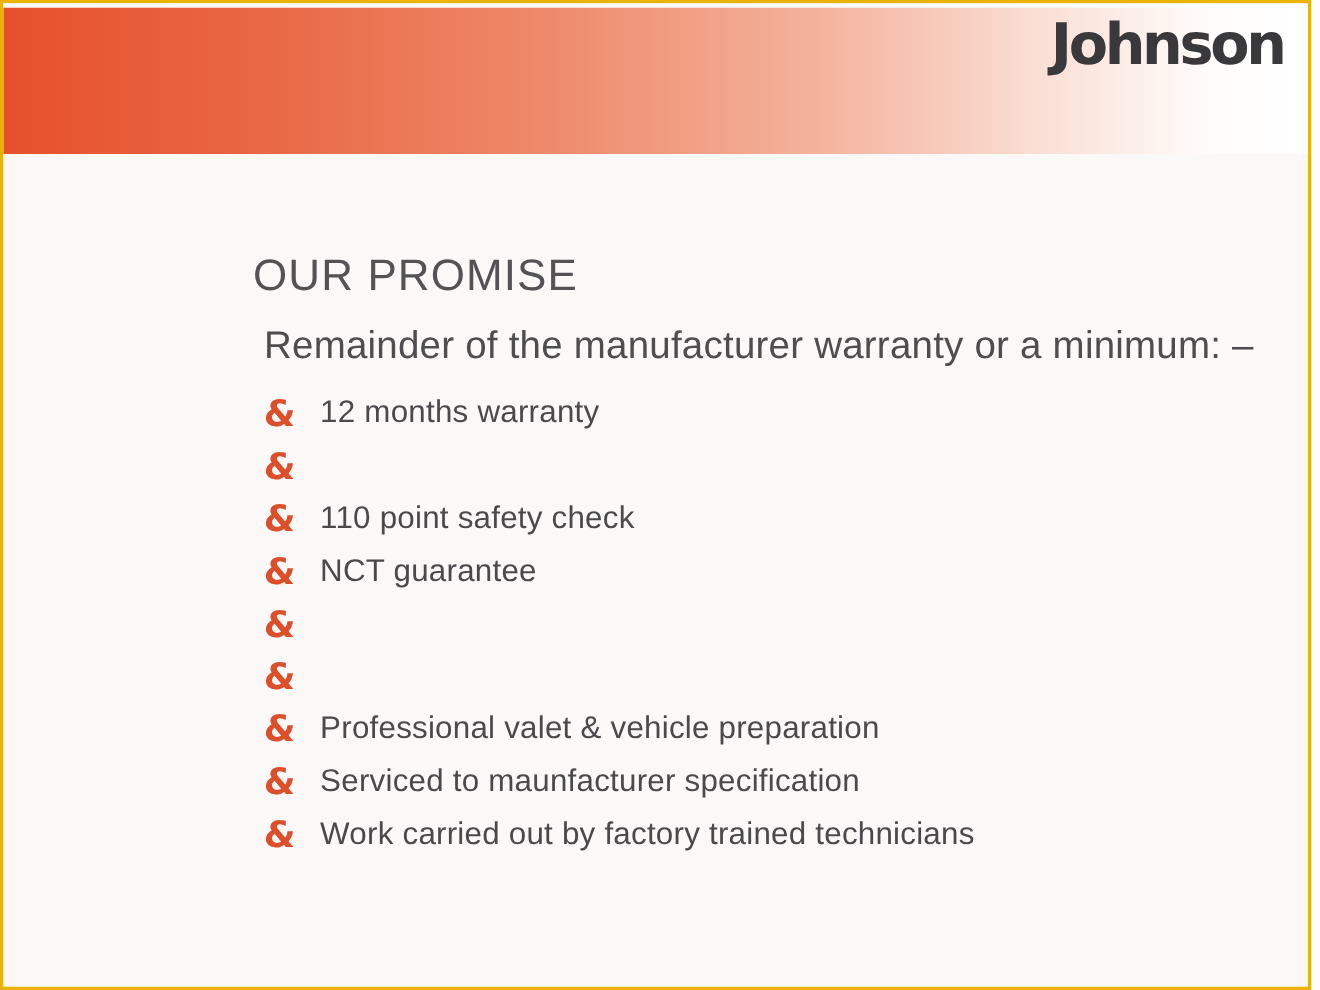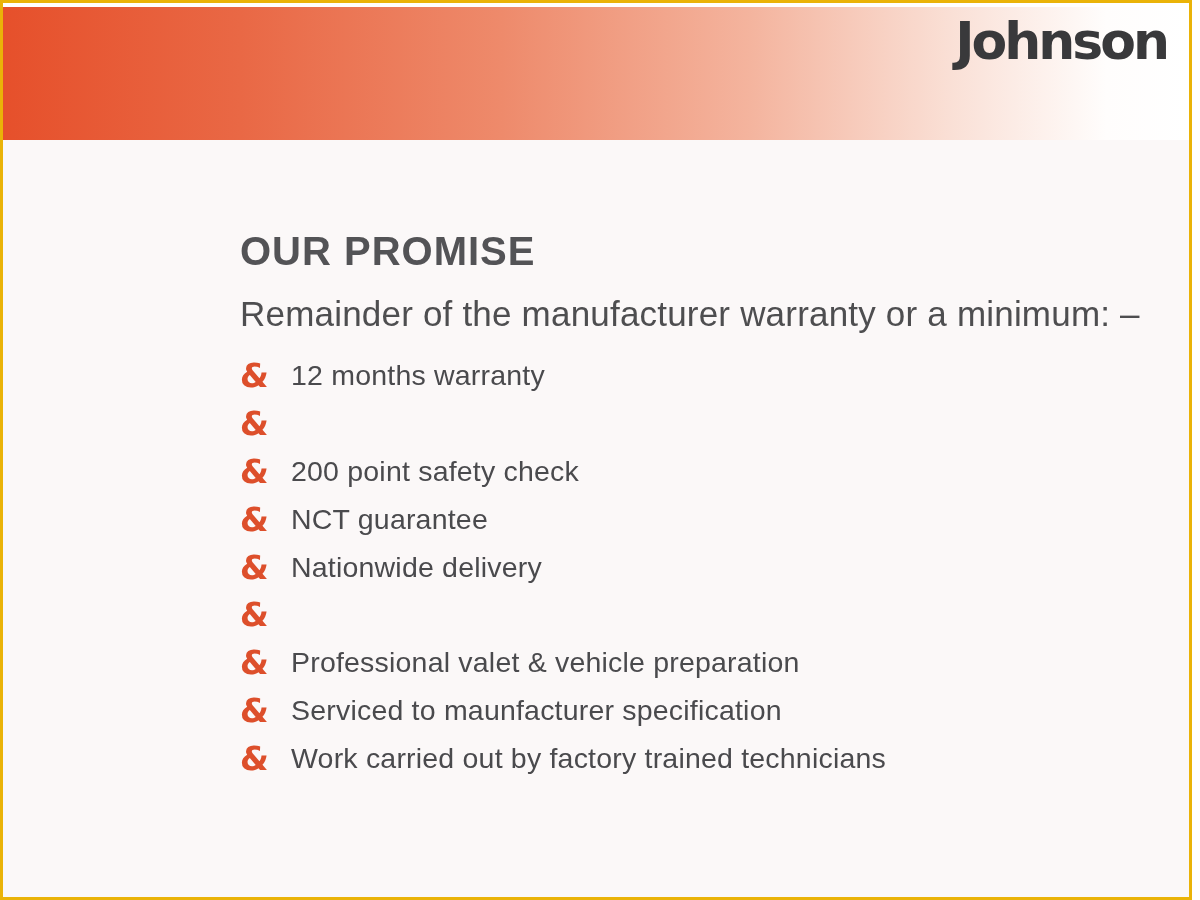--- a/index.html
+++ b/index.html
@@ -42,23 +42,23 @@
     font-family: "DejaVu Sans", sans-serif;
     font-weight: bold;
     font-size: 52px;
     line-height: 49px;
     letter-spacing: -3px;
     color: #39393B;
   }
   .logo-amp { color: #E0512B; }
   .title {
     position: absolute;
-    left: 237px; top: 226px;
+    left: 227px; top: 226px;
     font-size: 40px;
-    font-weight: bold;
+    font-weight: normal;
     letter-spacing: 1px;
     color: #535356;
   }
   .subtitle {
     position: absolute;
     left: 237px; top: 291px;
     font-size: 35px;
     color: #4E4E50;
     letter-spacing: 0.2px;
   }
@@ -106,29 +106,28 @@
   <ul class="promise-list">
     <li class="promise-item">
       <span class="bullet">&amp;</span>
       <span class="item-text">12 months warranty</span>
     </li>
     <li class="promise-item">
       <span class="bullet">&amp;</span>
     </li>
     <li class="promise-item">
       <span class="bullet">&amp;</span>
-      <span class="item-text">200 point safety check</span>
+      <span class="item-text">110 point safety check</span>
     </li>
     <li class="promise-item">
       <span class="bullet">&amp;</span>
       <span class="item-text">NCT guarantee</span>
     </li>
     <li class="promise-item">
       <span class="bullet">&amp;</span>
-      <span class="item-text">Nationwide delivery</span>
     </li>
     <li class="promise-item">
       <span class="bullet">&amp;</span>
     </li>
     <li class="promise-item">
       <span class="bullet">&amp;</span>
       <span class="item-text">Professional valet &amp; vehicle preparation</span>
     </li>
     <li class="promise-item">
       <span class="bullet">&amp;</span>

